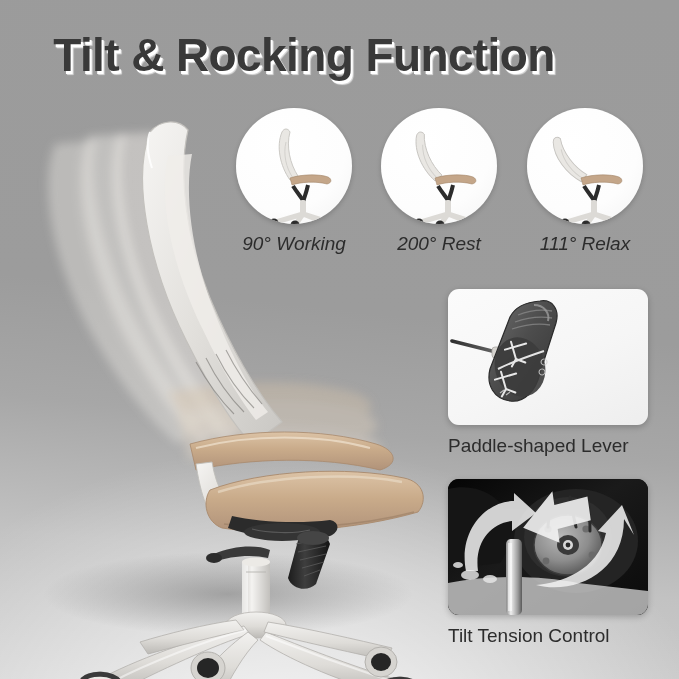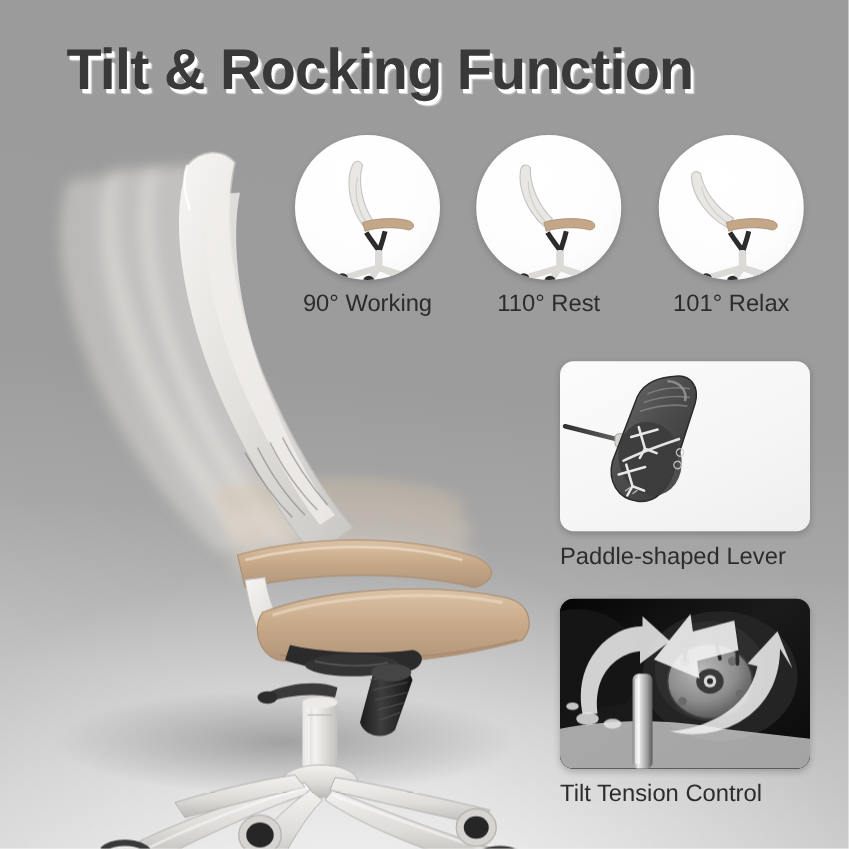--- a/index.html
+++ b/index.html
@@ -18,21 +18,21 @@
   .title{
     position:absolute;left:0;top:28px;width:608px;text-align:center;
     font-size:46px;font-weight:bold;letter-spacing:-.6px;
     color:#393939;
     text-shadow:2px 3px 0 #ffffff, 3px 4px 1px rgba(255,255,255,.65);
     white-space:nowrap;
   }
 
   
   .badges{position:absolute;left:236px;top:108px;width:420px;height:150px;}
-  .badge{position:absolute;top:0;width:116px;}
+  .badge{position:absolute;top:0;width:116px;font-style:italic;}
   .badge.b0{left:0;}
   .badge.b1{left:145px;}
   .badge.b2{left:291px;}
   .badge-circle{
     position:relative;width:116px;height:116px;border-radius:50%;
     background:radial-gradient(circle at 38% 30%, #ffffff 0%, #fdfdfd 62%, #f3f3f3 100%);
     box-shadow:0 2px 5px rgba(0,0,0,.18);
     overflow:hidden;
   }
   .badge-label{
@@ -284,21 +284,21 @@
             <path d="M-1 6 C 4 14, 8 18, 10 22" stroke="#2c2c2c" stroke-width="4" fill="none"></path>
             <path d="M14 5 C 12 14, 10 18, 9 22" stroke="#2c2c2c" stroke-width="4" fill="none"></path>
             <rect x="6" y="20" width="6" height="14" rx="2" fill="#dcdad6"></rect>
             <path d="M9 34 L -18 42 M9 34 L 34 42 M9 34 L 2 44 M9 34 L 24 40 M9 34 L -8 39" stroke="#dcdad6" stroke-width="5" stroke-linecap="round"></path>
             <circle cx="-20" cy="43" r="4.5" fill="#2d2d2d"></circle>
             <circle cx="1" cy="45" r="4.5" fill="#2d2d2d"></circle>
             <circle cx="36" cy="43" r="4.5" fill="#2d2d2d"></circle>
           </g>
         </svg>
       </div>
-      <div class="badge-label">110° Rest</div>
+      <div class="badge-label">200° Rest</div>
     </div>
 
     <div class="badge b2">
       <div class="badge-circle">
         <svg class="mini" viewBox="0 0 116 116">
           <g transform="translate(58,72)">
             <g transform="rotate(-26)">
               <g transform="translate(-58,-72)">
                 <path d="M46 24 C 40 38, 44 58, 54 72 L 62 68 C 54 56, 50 38, 54 24 C 52 20, 48 20, 46 24 Z" fill="#e9e7e3" stroke="#c6c4c0" stroke-width="0.9"></path>
                 <path d="M50 34 C 47 46, 50 60, 57 70" stroke="#d2d0cc" stroke-width="1" fill="none"></path>
@@ -308,21 +308,21 @@
             <path d="M-1 6 C 4 14, 8 18, 10 22" stroke="#2c2c2c" stroke-width="4" fill="none"></path>
             <path d="M14 5 C 12 14, 10 18, 9 22" stroke="#2c2c2c" stroke-width="4" fill="none"></path>
             <rect x="6" y="20" width="6" height="14" rx="2" fill="#dcdad6"></rect>
             <path d="M9 34 L -18 42 M9 34 L 34 42 M9 34 L 2 44 M9 34 L 24 40 M9 34 L -8 39" stroke="#dcdad6" stroke-width="5" stroke-linecap="round"></path>
             <circle cx="-20" cy="43" r="4.5" fill="#2d2d2d"></circle>
             <circle cx="1" cy="45" r="4.5" fill="#2d2d2d"></circle>
             <circle cx="36" cy="43" r="4.5" fill="#2d2d2d"></circle>
           </g>
         </svg>
       </div>
-      <div class="badge-label">101° Relax</div>
+      <div class="badge-label">111° Relax</div>
     </div>
   </div>
 
   <div class="panel-wrap p-tension">
     <div class="panel dark">
       <svg class="panel-svg" viewBox="0 0 200 136">
         <defs>
           <radialGradient id="knobR" cx="0.4" cy="0.35" r="0.75">
             <stop offset="0" stop-color="#b9b9b9"></stop>
             <stop offset="0.55" stop-color="#8d8d8d"></stop>

